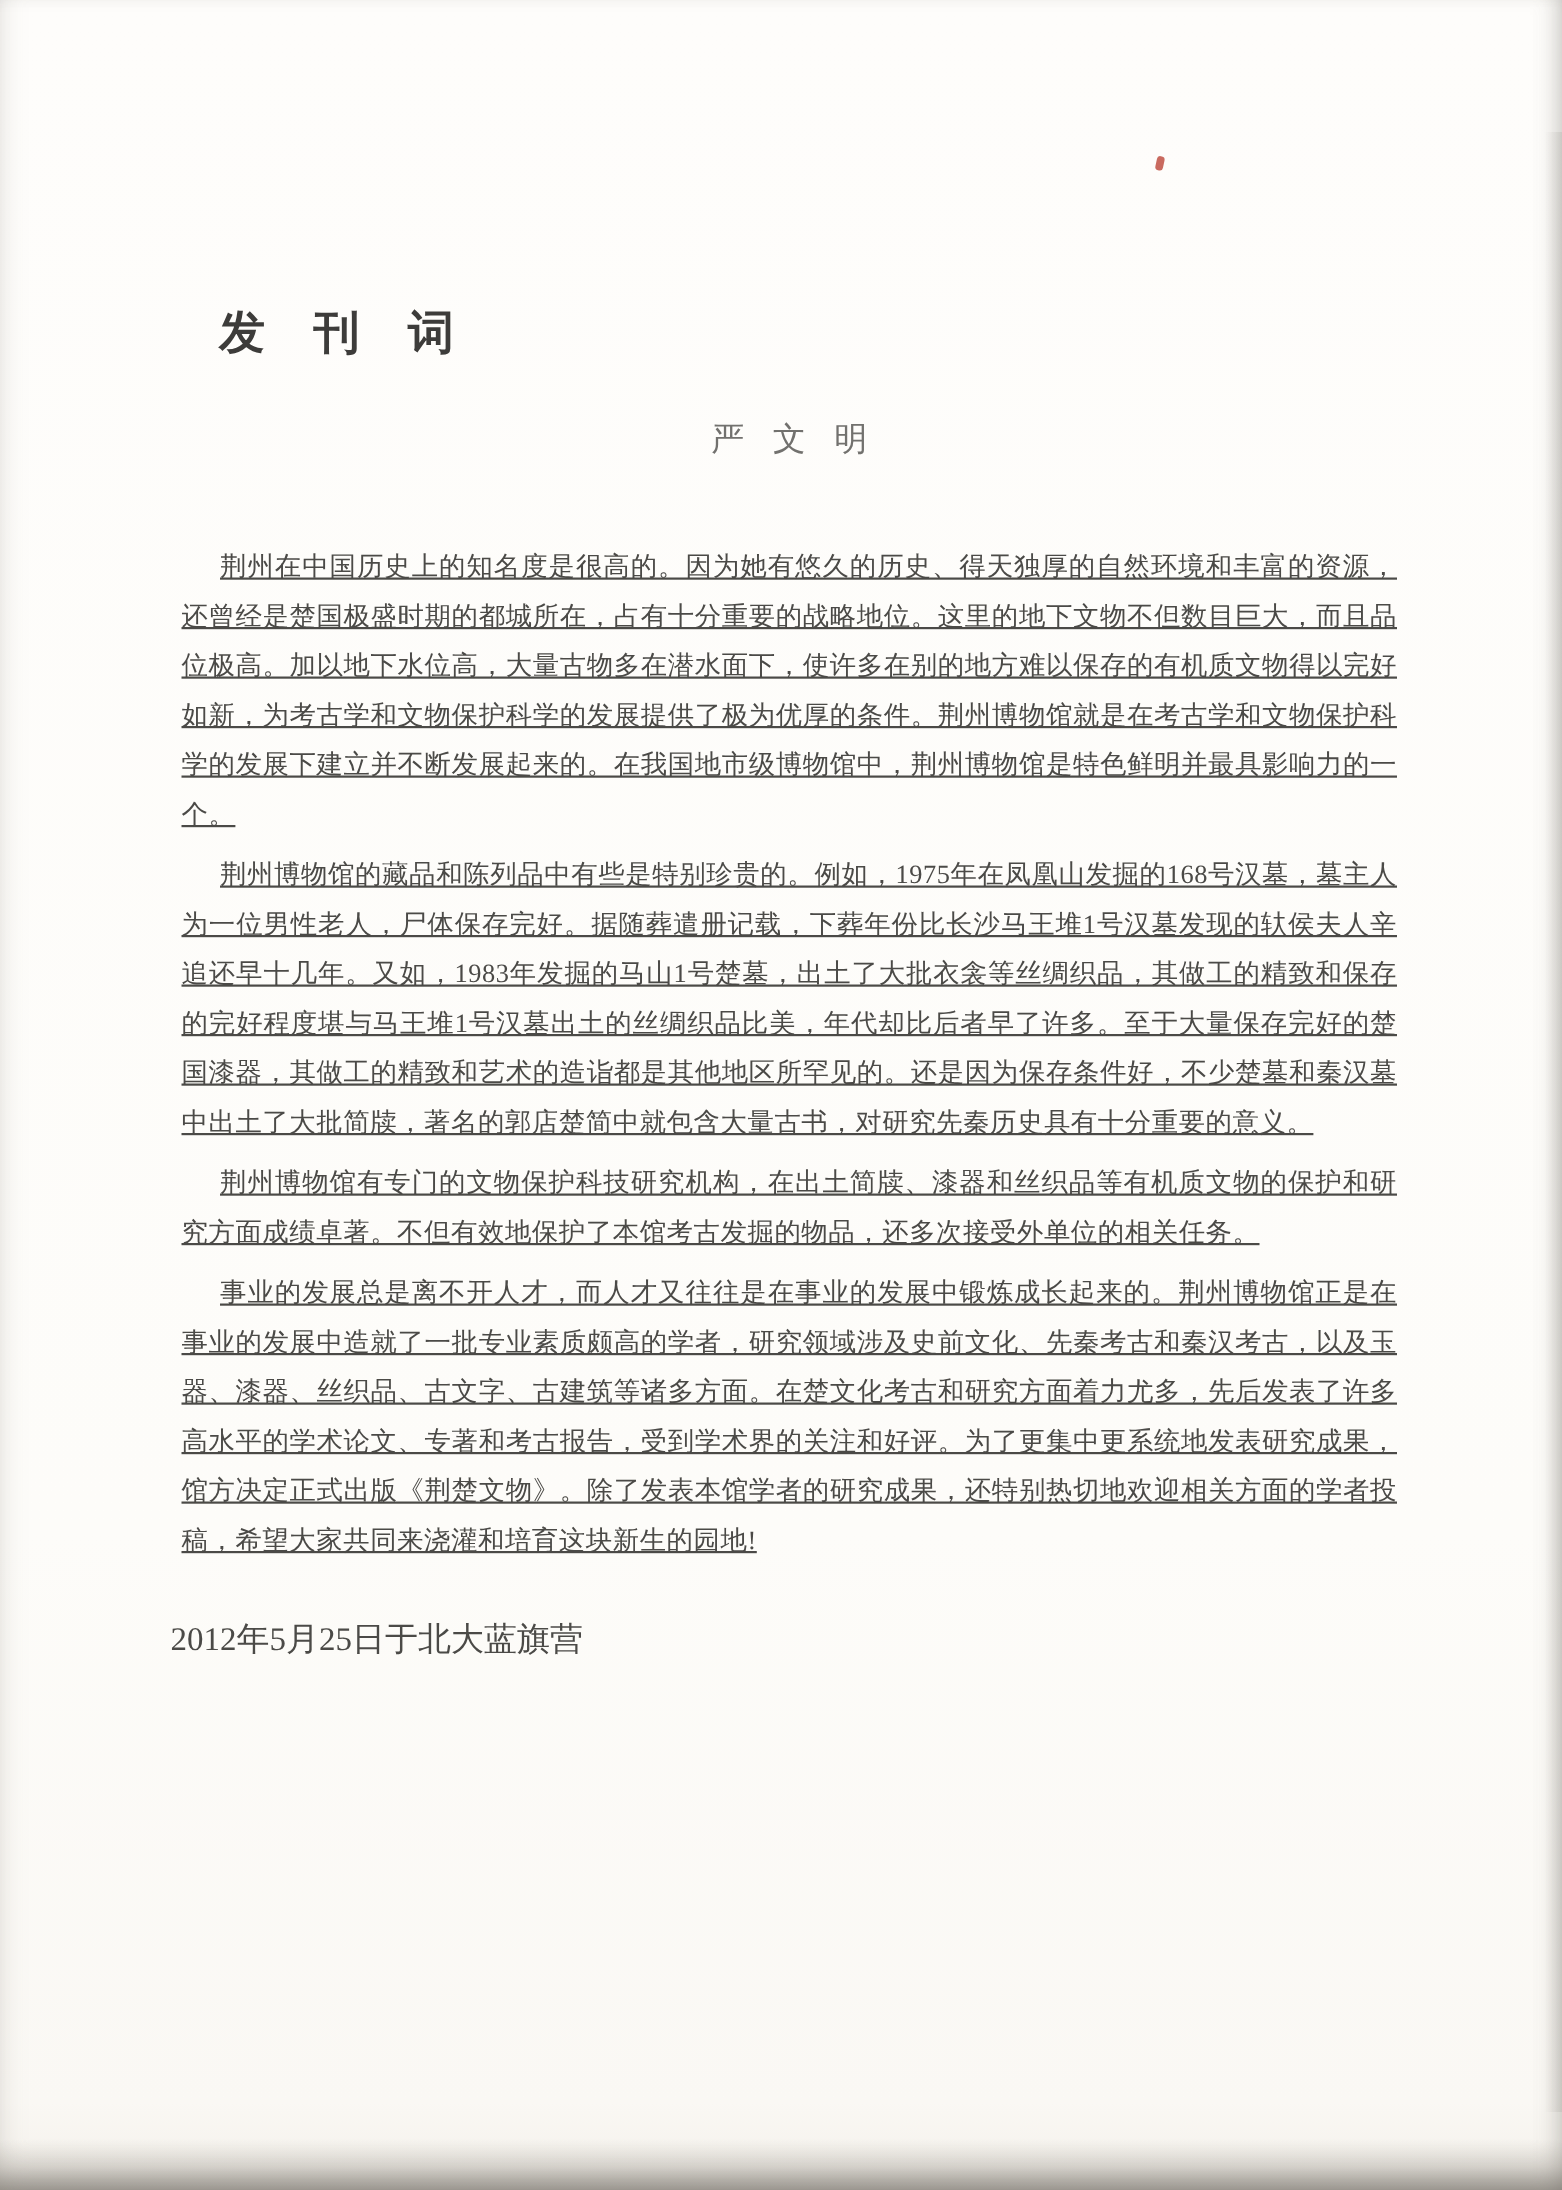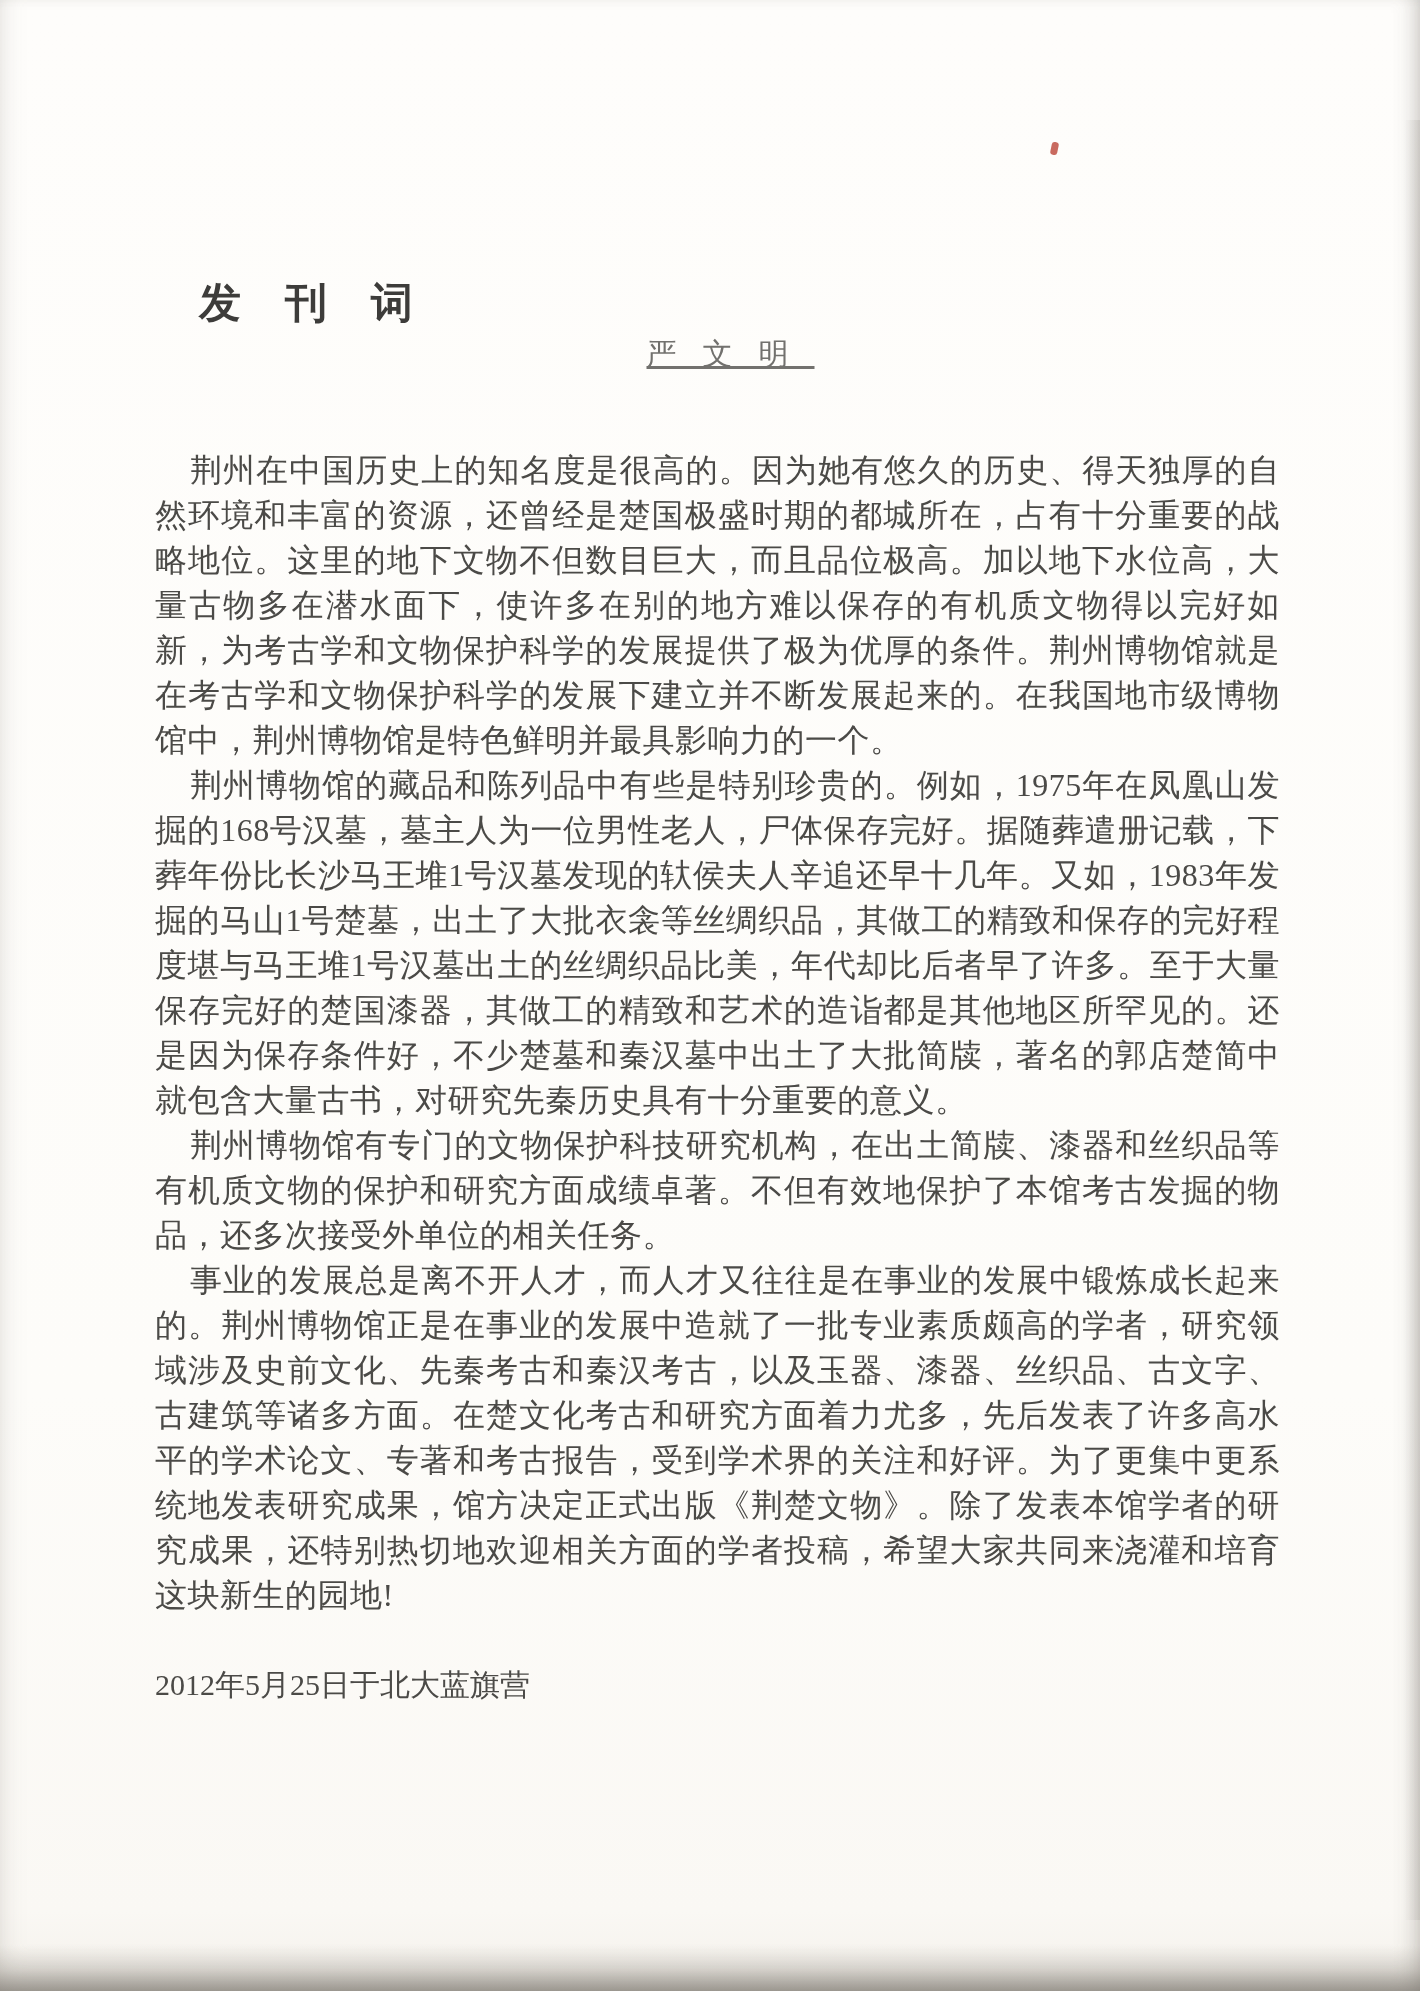--- a/index.html
+++ b/index.html
@@ -33,41 +33,42 @@
     margin: 272px 0 0 0;
     text-align: left;
     font-size: 42px;
     line-height: 62px;
     font-weight: 700;
     letter-spacing: 44px;
     text-indent: 44px;
     color: #3d3c3a;
   }
   .doc-author {
+    margin-top: 46px;
     text-align: center;
     font-size: 30px;
     line-height: 40px;
     font-weight: 400;
     letter-spacing: 26px;
     text-indent: 26px;
     color: #72716e;
-    text-decoration: underline;
   }
   .doc-body {
     margin-top: 74px;
   }
   .doc-body p {
-    margin: 0;
-    font-size: 32px;
+    margin: 10px;
+    font-size: 24px;
     line-height: 45px;
     text-align: justify;
     text-justify: inter-ideograph;
     text-indent: 35px;
     color: #4b4a47;
     letter-spacing: 0.5px;
+    text-decoration: underline;
   }
   .doc-dateline {
     margin-top: 46px;
     padding-right: 290px;
     text-align: left;
     font-size: 30px;
     line-height: 42px;
     color: #4b4a47;
   }
   .red-mark {

